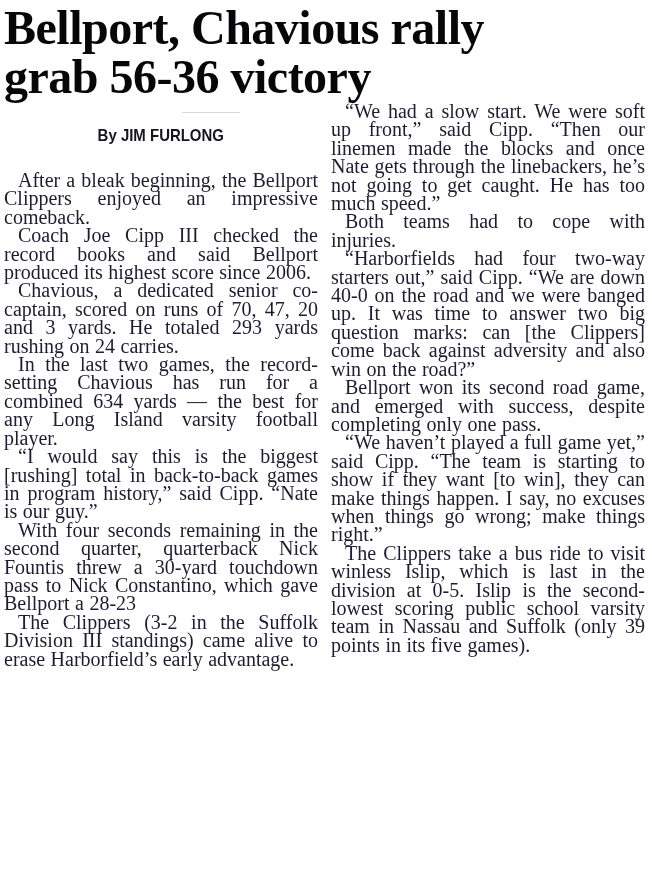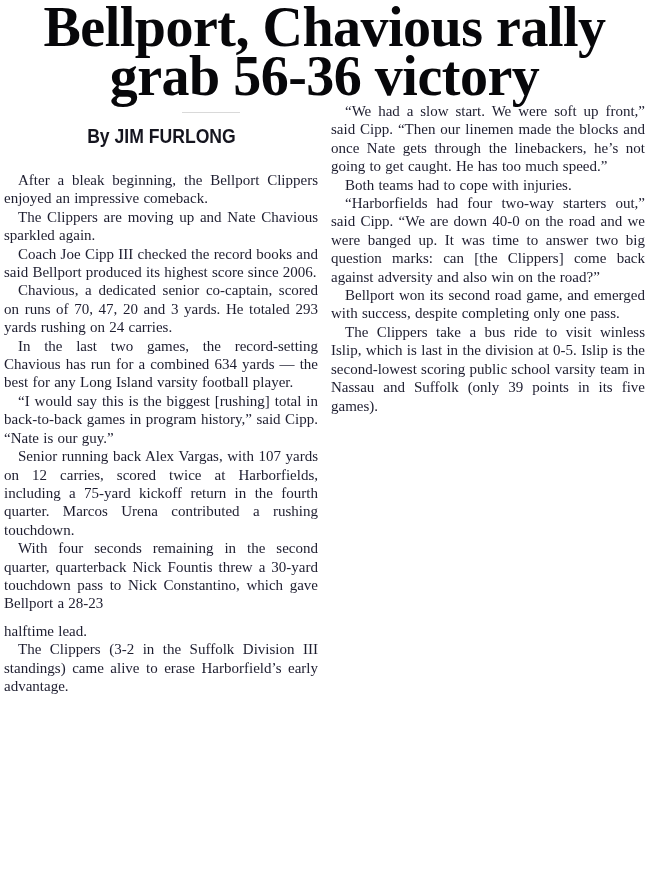--- a/index.html
+++ b/index.html
@@ -15,24 +15,24 @@
     background: #ffffff;
     overflow: hidden;
     box-sizing: border-box;
     padding: 0 7px 0 4px;
     color: #1d1d2f;
     font-family: "Liberation Serif", "DejaVu Serif", serif;
   }
   .headline {
     margin: 0;
     padding-top: 3px;
-    text-align: center;
+    text-align: left;
     font-family: "Liberation Serif", "DejaVu Serif", serif;
     font-weight: bold;
-    font-size: 56px;
+    font-size: 48px;
     line-height: 49px;
     letter-spacing: -0.5px;
     color: #07070a;
   }
   .headline .hl-line {
     display: block;
   }
   .columns {
     display: flex;
     gap: 13px;
@@ -46,33 +46,33 @@
     width: 58px;
     height: 1px;
     background: #d9d9d9;
     margin: 10px 0 0 178px;
   }
   .byline {
     margin: 14px 0 26px 0;
     text-align: center;
     font-family: "Liberation Sans", sans-serif;
     font-weight: bold;
-    font-size: 20px;
+    font-size: 17px;
     line-height: 18px;
     letter-spacing: 0px;
     color: #15151f;
   }
   .byline .condensed {
     display: inline-block;
     transform: scaleX(0.88);
     transform-origin: center;
   }
   p.para {
     margin: 0;
-    font-size: 15px;
+    font-size: 20px;
     line-height: 18.4px;
     text-align: justify;
     text-indent: 14px;
     hyphens: none;
     word-spacing: 0.5px;
   }
   p.para.continuation {
     text-indent: 0;
     margin-top: 9px;
   }
@@ -88,34 +88,32 @@
   </h1>
 
   <div class="columns">
 
     <div class="col">
       <div class="byline-rule"></div>
       <div class="byline">
         <span class="condensed">By JIM FURLONG</span>
       </div>
       <p class="para">After a bleak beginning, the Bellport Clippers enjoyed an impressive comeback.</p>
-      <p class="para">The Clippers are moving up and Nate Chavious sparkled again.</p>
       <p class="para">Coach Joe Cipp III checked the record books and said Bellport produced its highest score since 2006.</p>
       <p class="para">Chavious, a dedicated senior co-captain, scored on runs of 70, 47, 20 and 3 yards. He totaled 293 yards rushing on 24 carries.</p>
       <p class="para">In the last two games, the record-setting Chavious has run for a combined 634 yards — the best for any Long Island varsity football player.</p>
       <p class="para">“I would say this is the biggest [rushing] total in back-to-back games in program history,” said Cipp. “Nate is our guy.”</p>
-      <p class="para">Senior running back Alex Vargas, with 107 yards on 12 carries, scored twice at Harborfields, including a 75-yard kickoff return in the fourth quarter. Marcos Urena contributed a rushing touchdown.</p>
       <p class="para">With four seconds remaining in the second quarter, quarterback Nick Fountis threw a 30-yard touchdown pass to Nick Constantino, which gave Bellport a 28-23</p>
-      <p class="para continuation">halftime lead.</p>
       <p class="para">The Clippers (3-2 in the Suffolk Division III standings) came alive to erase Harborfield’s early advantage.</p>
     </div>
 
     <div class="col">
       <p class="para">“We had a slow start. We were soft up front,” said Cipp. “Then our linemen made the blocks and once Nate gets through the linebackers, he’s not going to get caught. He has too much speed.”</p>
       <p class="para">Both teams had to cope with injuries.</p>
       <p class="para">“Harborfields had four two-way starters out,” said Cipp. “We are down 40-0 on the road and we were banged up. It was time to answer two big question marks: can [the Clippers] come back against adversity and also win on the road?”</p>
       <p class="para">Bellport won its second road game, and emerged with success, despite completing only one pass.</p>
+      <p class="para">“We haven’t played a full game yet,” said Cipp. “The team is starting to show if they want [to win], they can make things happen. I say, no excuses when things go wrong; make things right.”</p>
       <p class="para">The Clippers take a bus ride to visit winless Islip, which is last in the division at 0-5. Islip is the second-lowest scoring public school varsity team in Nassau and Suffolk (only 39 points in its five games).</p>
     </div>
 
   </div>
 
 </div>
 
 </body></html>

